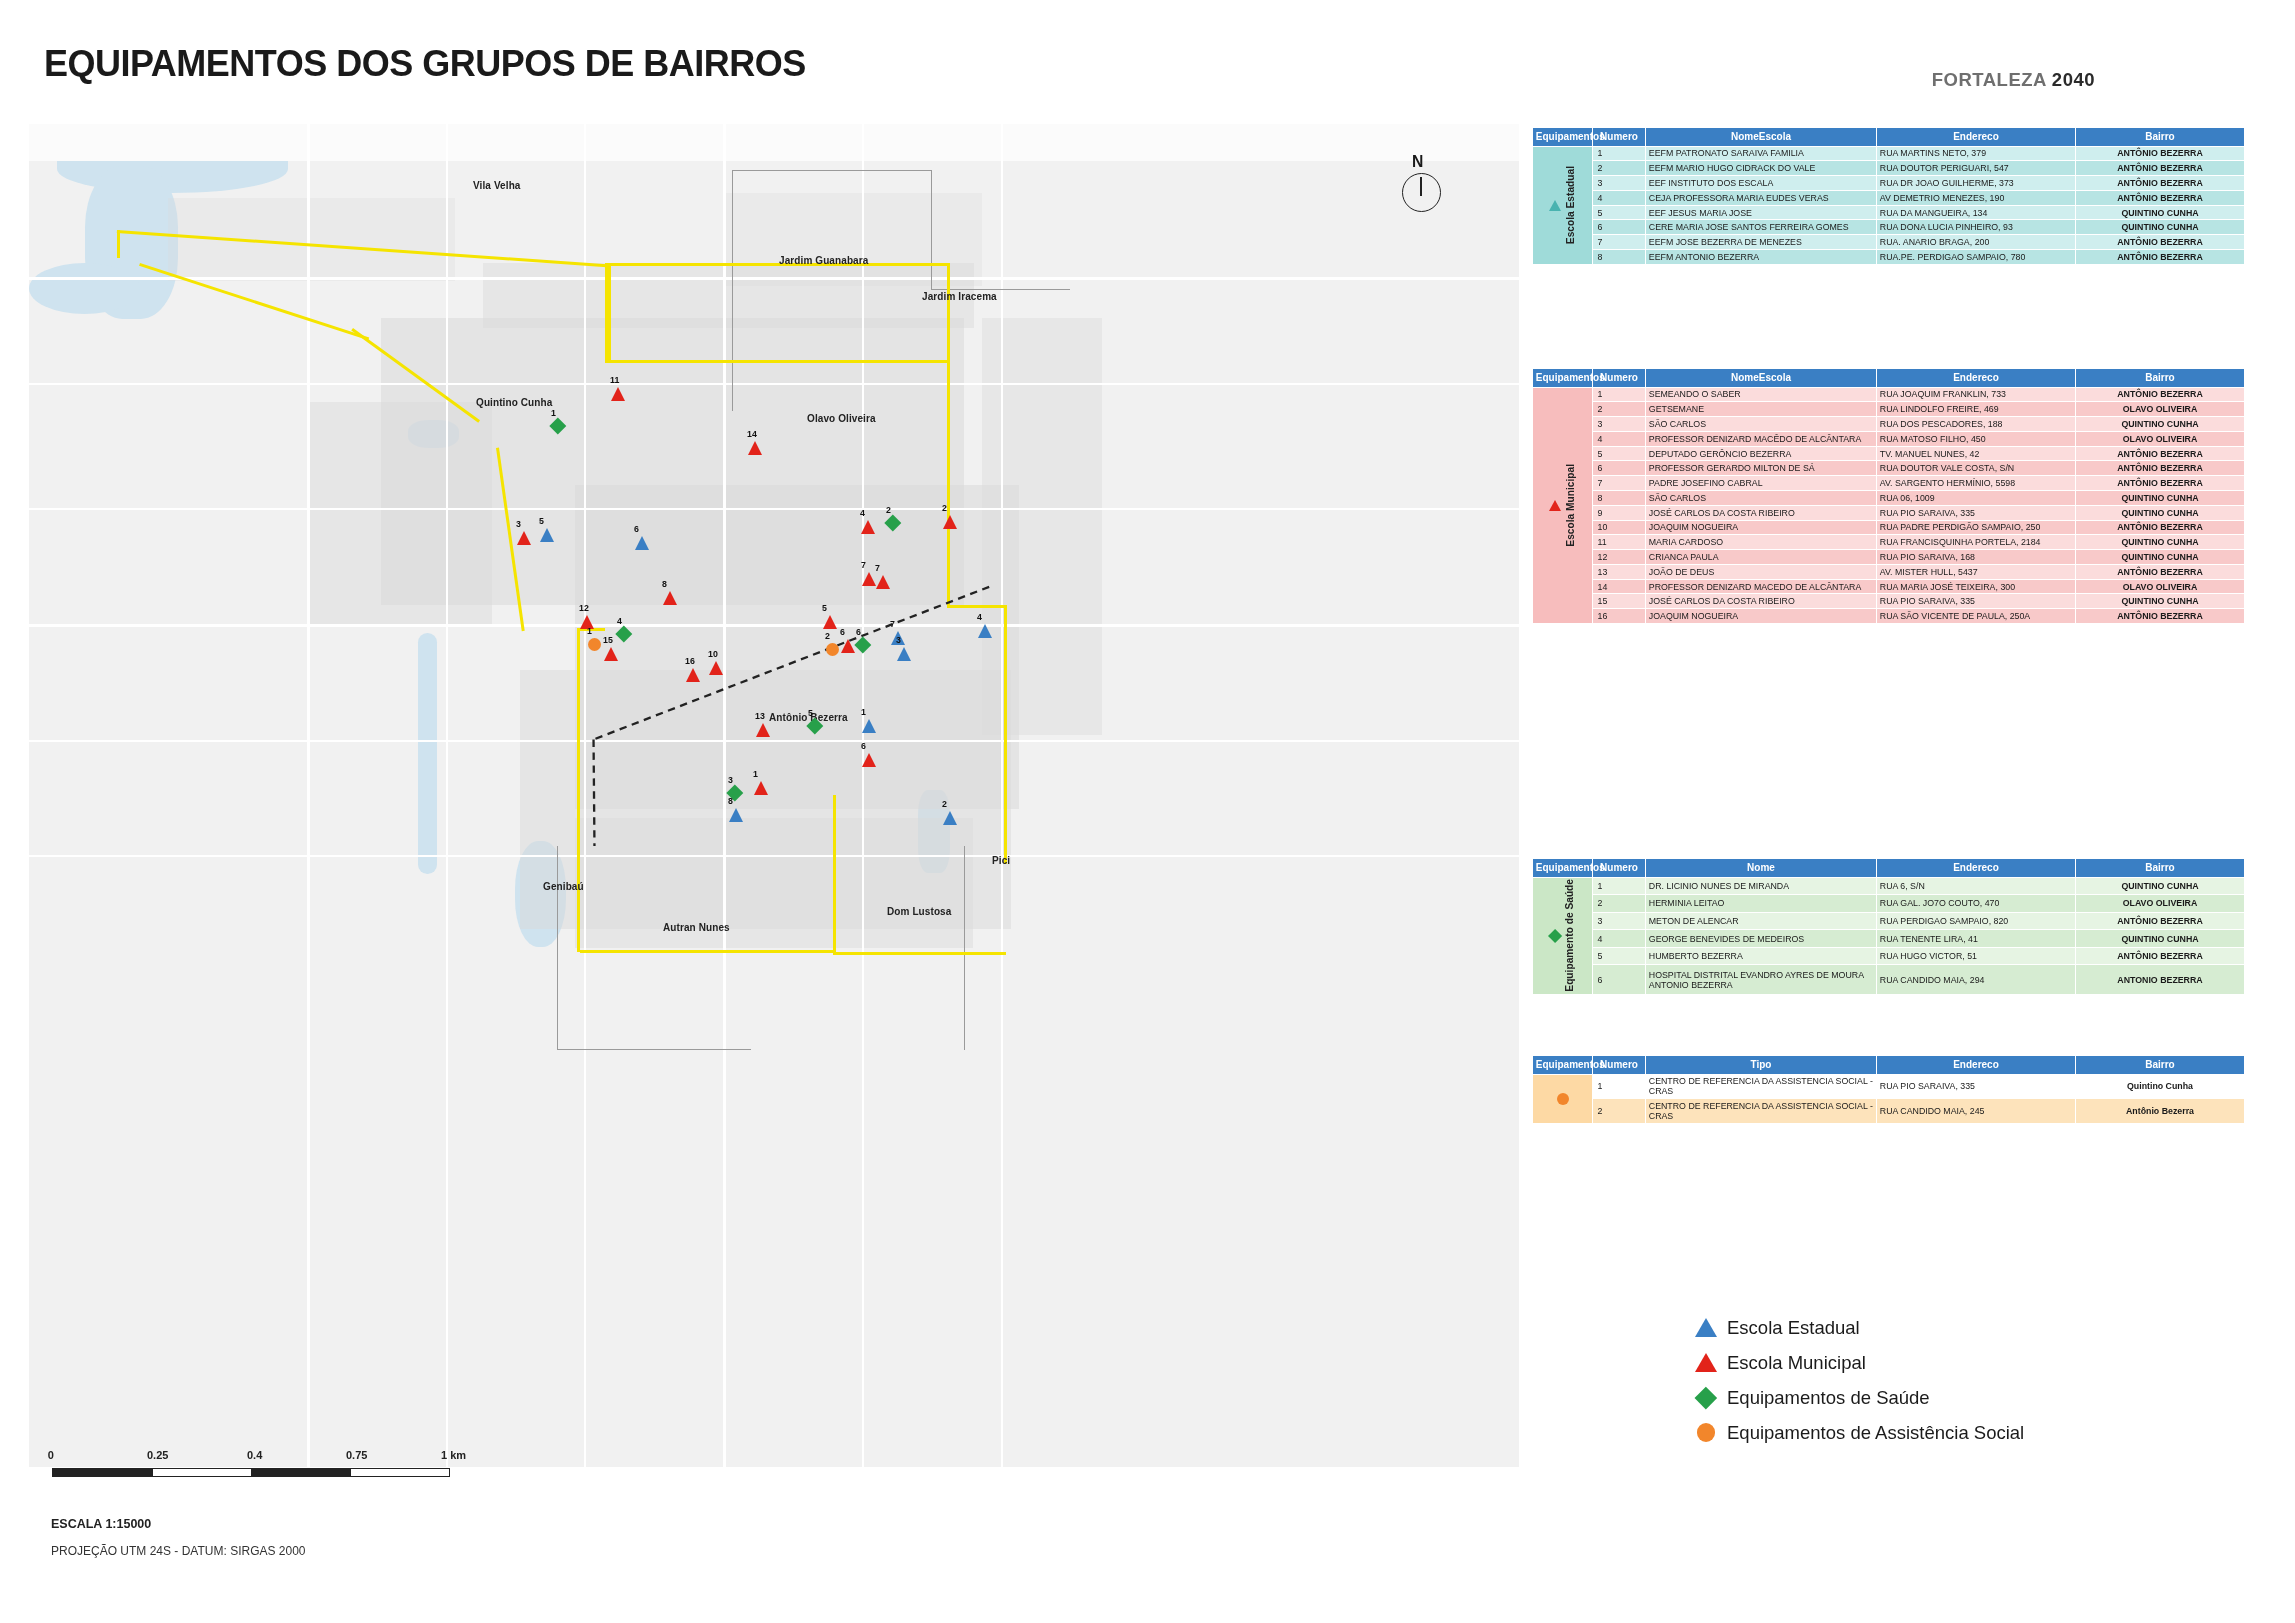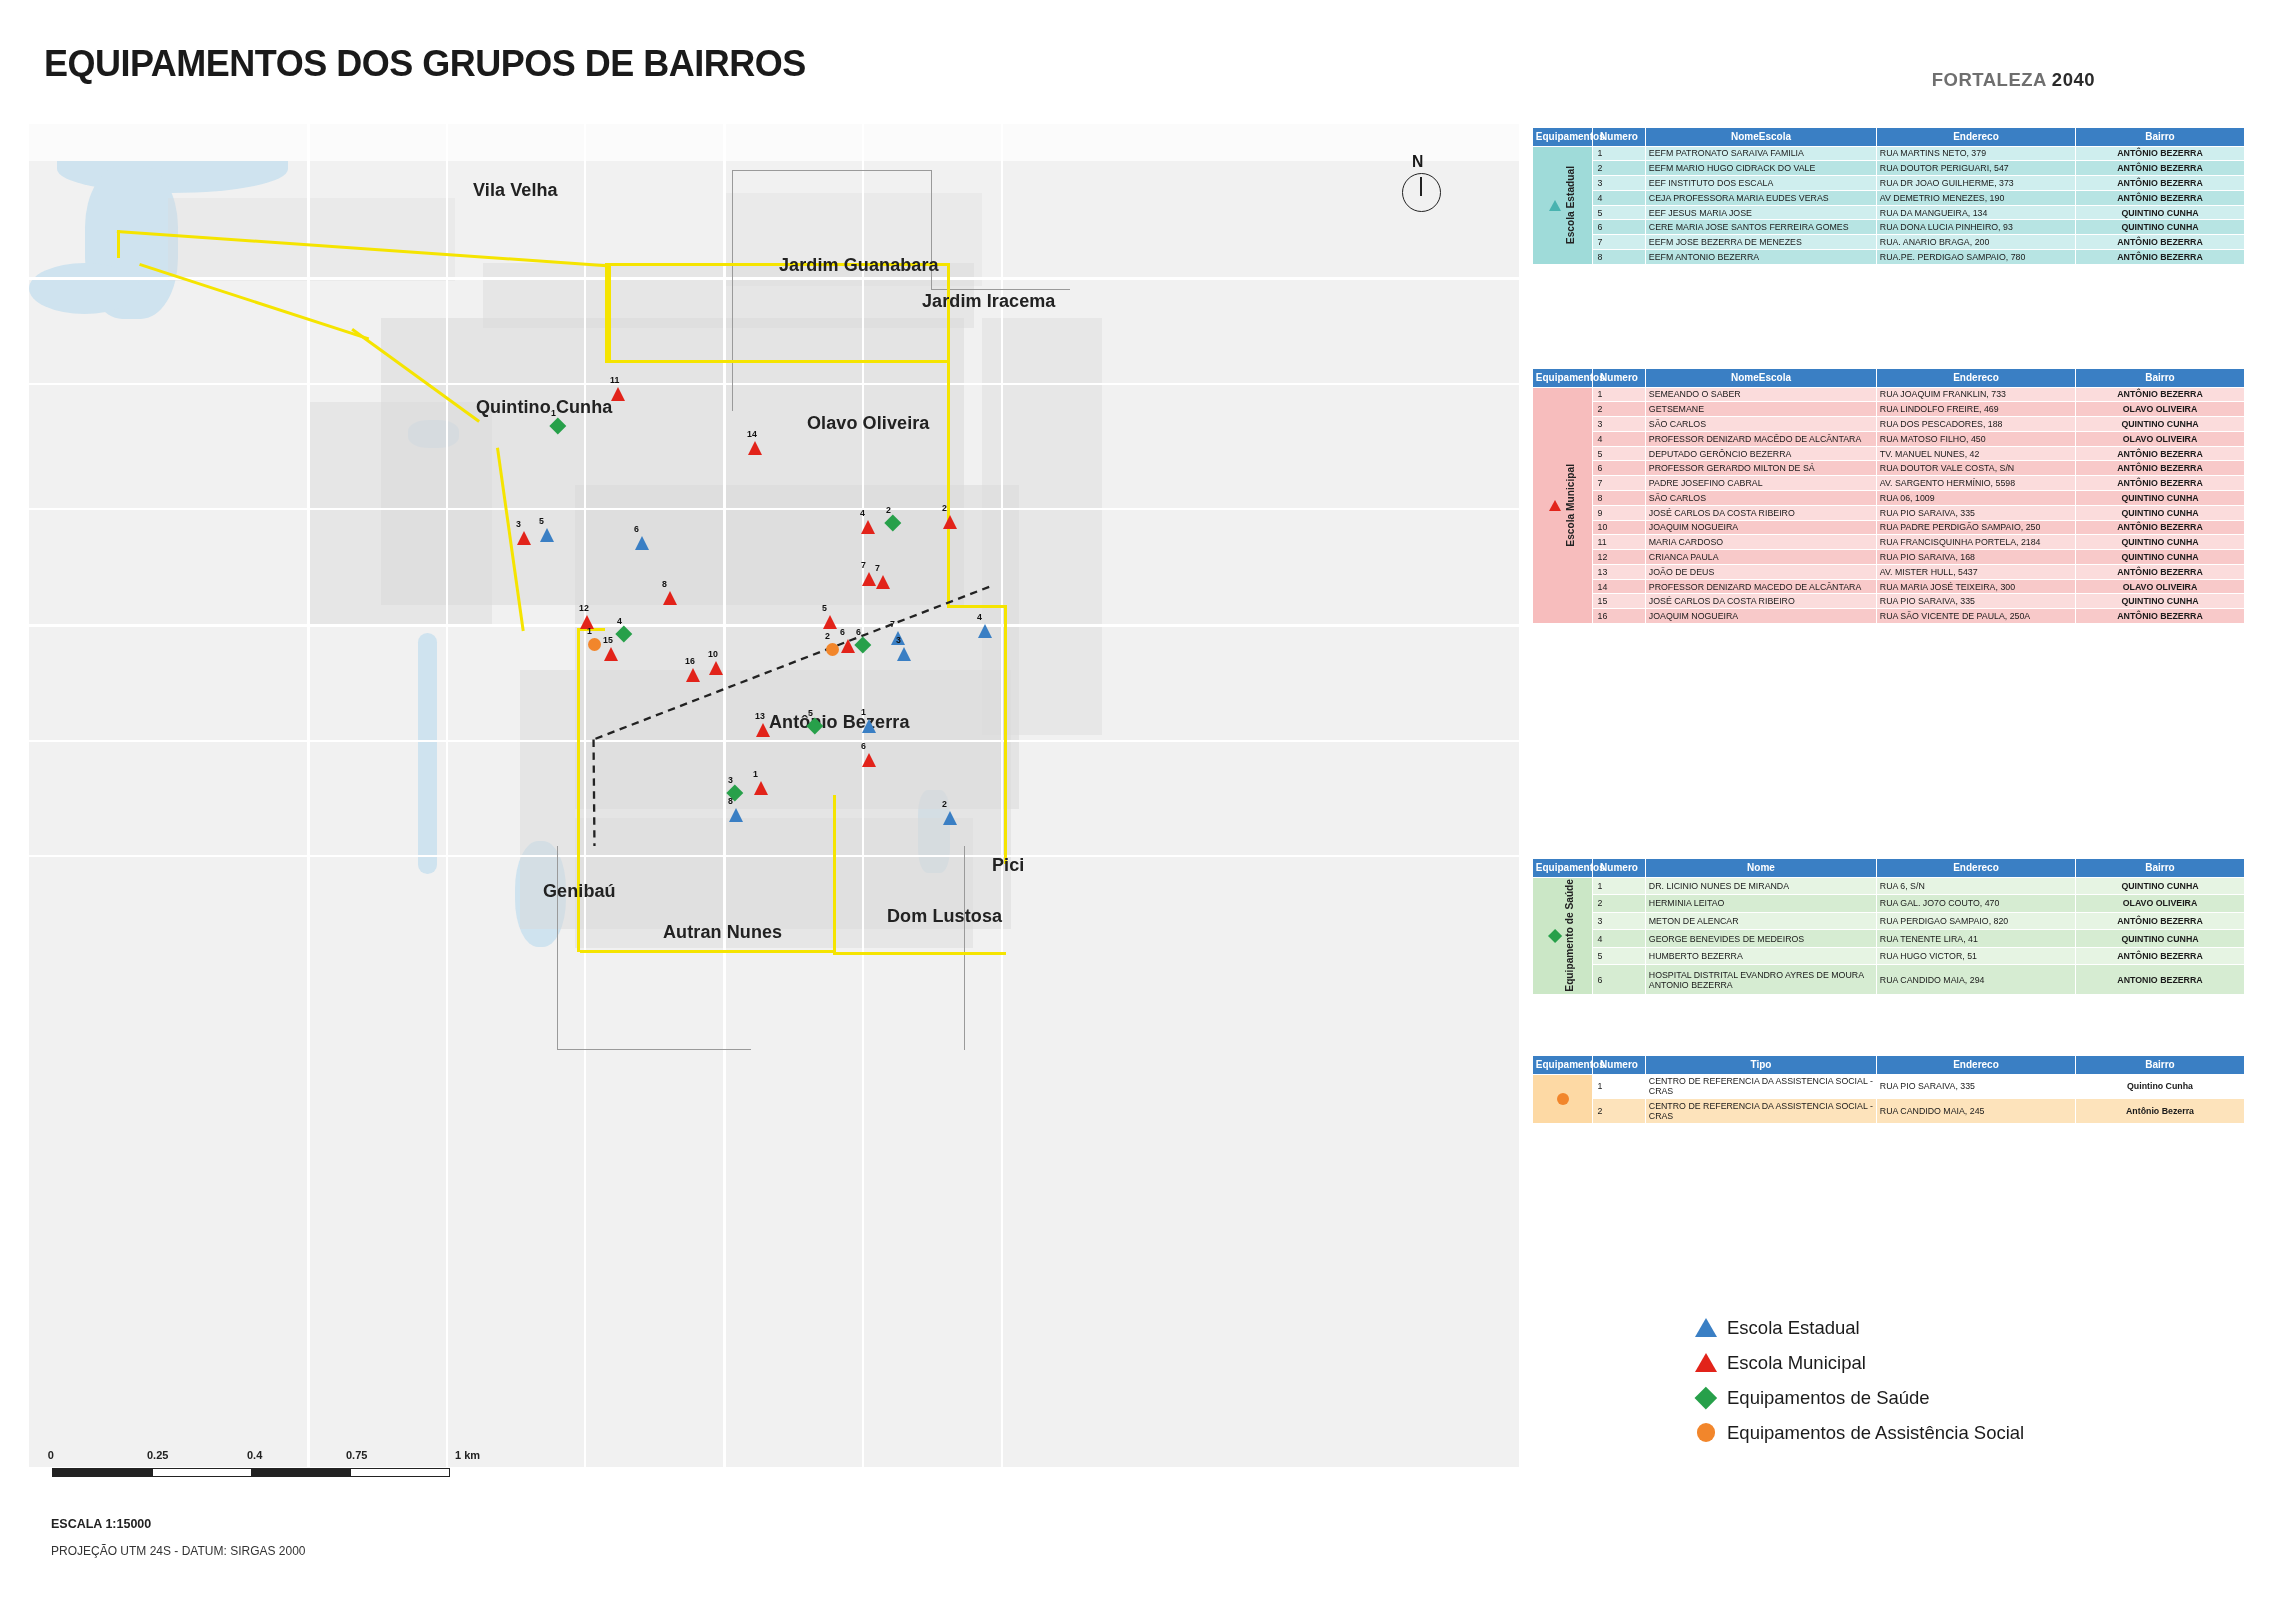--- a/index.html
+++ b/index.html
@@ -33,21 +33,21 @@
   }
   #map .bg-blocks { position:absolute; inset:0; }
   .blk { position:absolute; background:#d9d9d9; }
   .water { position:absolute; background:#cfe3ef; }
   .whitearea { position:absolute; background:#fbfbfb; }
   .road { position:absolute; background:#ffffff; }
   .thinline { position:absolute; background:#9a9a9a; }
   .yellowline { position:absolute; background:#f5e400; }
 
   .nbhd-label {
-    position:absolute; font-size:18px; font-weight:bold; color:#222;
+    position:absolute; font-size:10px; font-weight:bold; color:#222;
     white-space:nowrap; letter-spacing:0.1px;
   }
 
   
   .mk { position:absolute; }
   .mk .num {
     position:absolute; left:-0.9px; top:-12px;
     font-size:8.8px; font-weight:bold; color:#111;
     white-space:nowrap;
   }
@@ -361,21 +361,21 @@
     <i class="dark"></i>
       <i></i>
       <i class="dark"></i>
       <i></i>
   </div>
   <div id="scale-ticks">
       <div class="tick" style="left: 3.7px;">0</div>
       <div class="tick" style="left: 103px;">0.25</div>
       <div class="tick" style="left: 203px;">0.4</div>
       <div class="tick" style="left: 302px;">0.75</div>
-      <div class="tick" style="left: 411px;">1 km</div>
+      <div class="tick" style="left: 397px;">1 km</div>
     </div>
 </div>
 <div id="scaletext">ESCALA 1:15000</div>
 <div id="projtext">PROJEÇÃO UTM 24S - DATUM: SIRGAS 2000</div>
 
 <div id="legend">
     <div class="lg-row">
       <div class="lg-ico">
         <div class="lg-tri blue"></div>
       </div>

